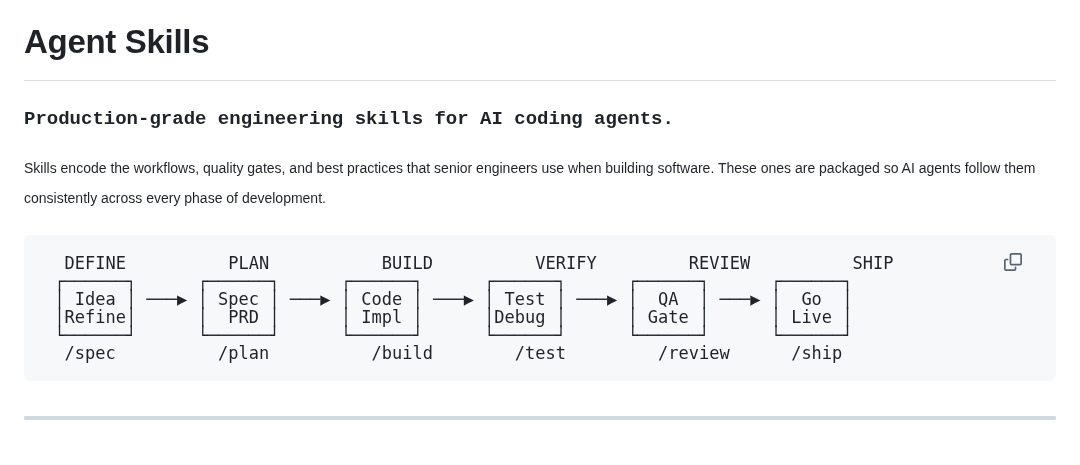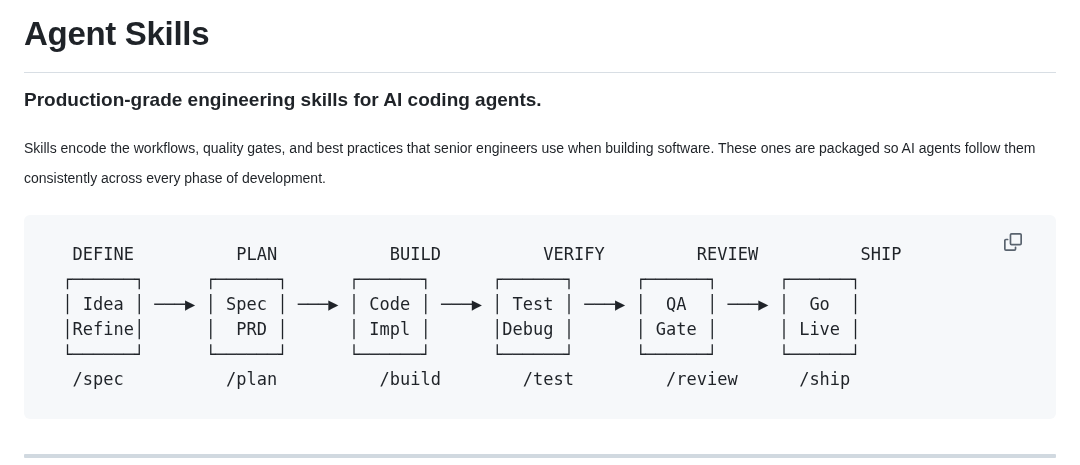--- a/index.html
+++ b/index.html
@@ -9,52 +9,53 @@
     background: #ffffff;
     width: 1080px;
   }
   body {
     font-family: "Liberation Sans", "DejaVu Sans", sans-serif;
     color: #1f2328;
     padding: 0 24px;
   }
   .page-title {
     margin: 0;
-    padding: 13px 0 18px 0;
+    padding: 21px 0 18px 0;
     font-size: 33px;
     line-height: 1.25;
     font-weight: 700;
     letter-spacing: -0.3px;
     border-bottom: 1px solid #d8dee4;
   }
   .intro-lead {
-    margin: 12px 0 0 0;
+    margin: 24px 0 0 0;
     font-size: 19px;
     line-height: 29px;
     font-weight: 700;
+    font-family: Liberation Mono, monospace;
   }
   .intro-desc {
     margin: 19px 0 0 0;
     font-size: 14px;
     line-height: 30px;
     font-weight: 400;
   }
   .code-block {
     position: relative;
     margin: 22px 0 0 0;
     background: #f6f8fa;
     border-radius: 6px;
     padding: 15px 16px;
     overflow: hidden;
   }
   .code-block pre {
-    margin: 12px;
+    margin: 4px;
     font-family: "DejaVu Sans Mono", "Liberation Mono", monospace;
     font-size: 17px;
-    line-height: 25px;
+    line-height: 18px;
     color: #1f2328;
     white-space: pre;
   }
   .copy-btn {
     position: absolute;
     top: 16px;
     right: 32px;
     width: 22px;
     height: 22px;
     padding: 0;

